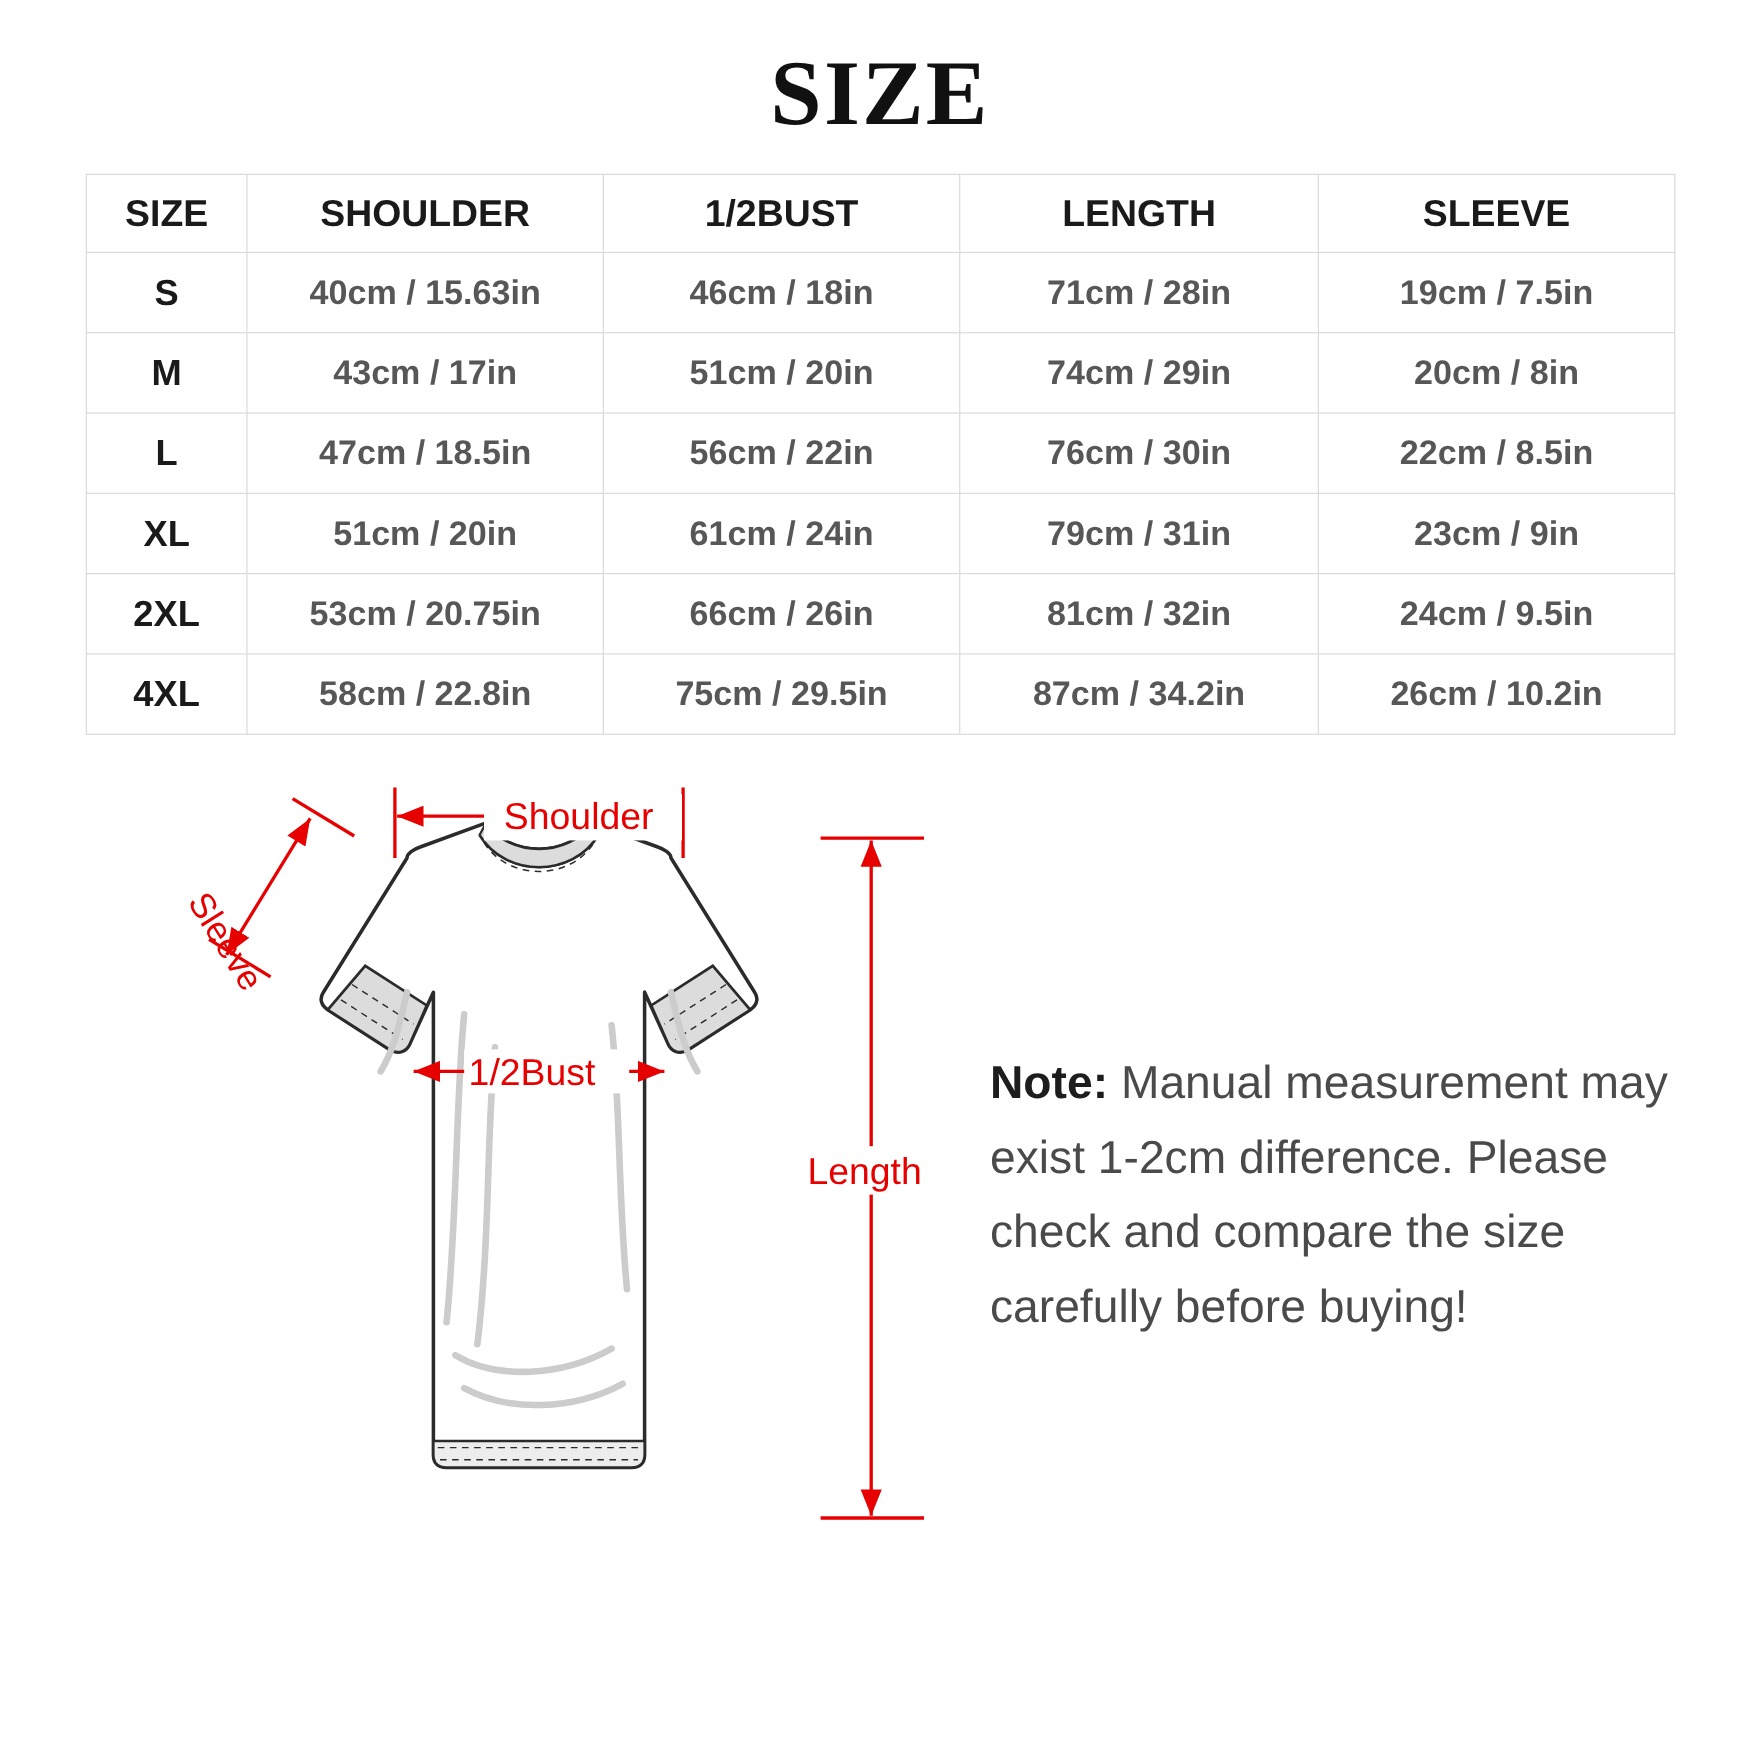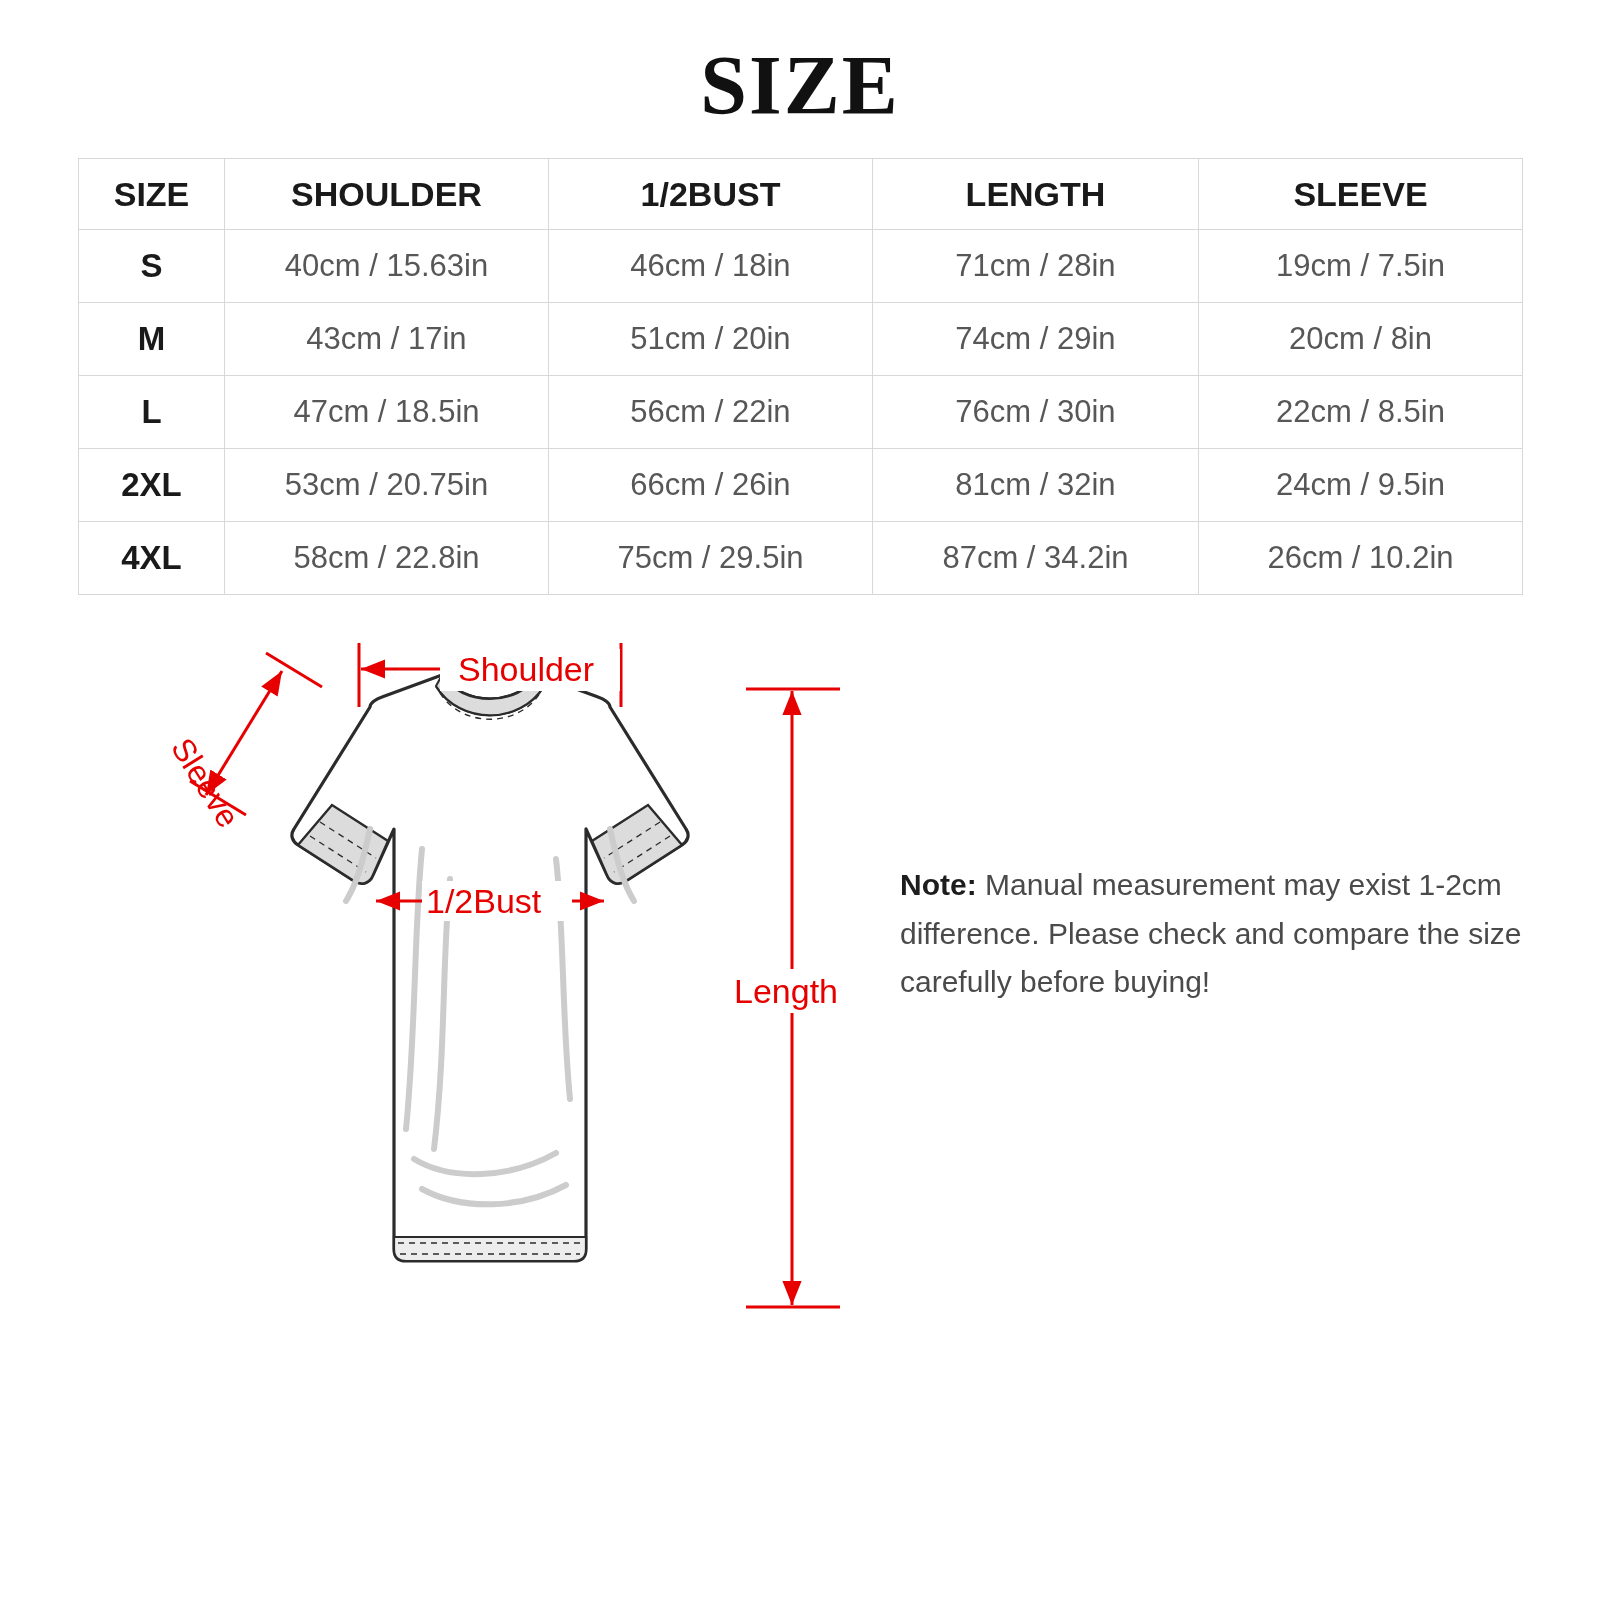--- a/index.html
+++ b/index.html
@@ -46,21 +46,21 @@
   table.size-table thead th {
     height: 68px;
     font-size: 34px;
     font-weight: 700;
     color: #1a1a1a;
   }
   table.size-table tbody td {
     height: 70px;
     font-size: 31px;
     color: #575757;
-    font-weight: 400;
+    font-weight: 700;
   }
   table.size-table tbody td.size-col {
     font-weight: 700;
     color: #1a1a1a;
     font-size: 33px;
   }
   col.c-size   { width: 146px; }
   col.c-should { width: 324px; }
   col.c-bust   { width: 324px; }
   col.c-length { width: 326px; }
@@ -77,23 +77,23 @@
     position: absolute;
     left: 70px;
     top: 0;
     width: 840px;
     height: 760px;
   }
 
   .note {
     position: absolute;
     left: 900px;
-    top: 232px;
+    top: 248px;
     width: 660px;
-    font-size: 30px;
+    font-size: 42px;
     line-height: 1.62;
     color: #4a4a4a;
   }
   .note b {
     color: #1d1d1d;
     font-weight: 700;
   }
 </style>
 </head>
 <body>
@@ -132,20 +132,27 @@
         <td>51cm / 20in</td>
         <td>74cm / 29in</td>
         <td>20cm / 8in</td>
       </tr>
       <tr>
         <td class="size-col">L</td>
         <td>47cm / 18.5in</td>
         <td>56cm / 22in</td>
         <td>76cm / 30in</td>
         <td>22cm / 8.5in</td>
+      </tr>
+      <tr>
+        <td class="size-col">XL</td>
+        <td>51cm / 20in</td>
+        <td>61cm / 24in</td>
+        <td>79cm / 31in</td>
+        <td>23cm / 9in</td>
       </tr>
       <tr>
         <td class="size-col">2XL</td>
         <td>53cm / 20.75in</td>
         <td>66cm / 26in</td>
         <td>81cm / 32in</td>
         <td>24cm / 9.5in</td>
       </tr>
       <tr>
         <td class="size-col">4XL</td>

